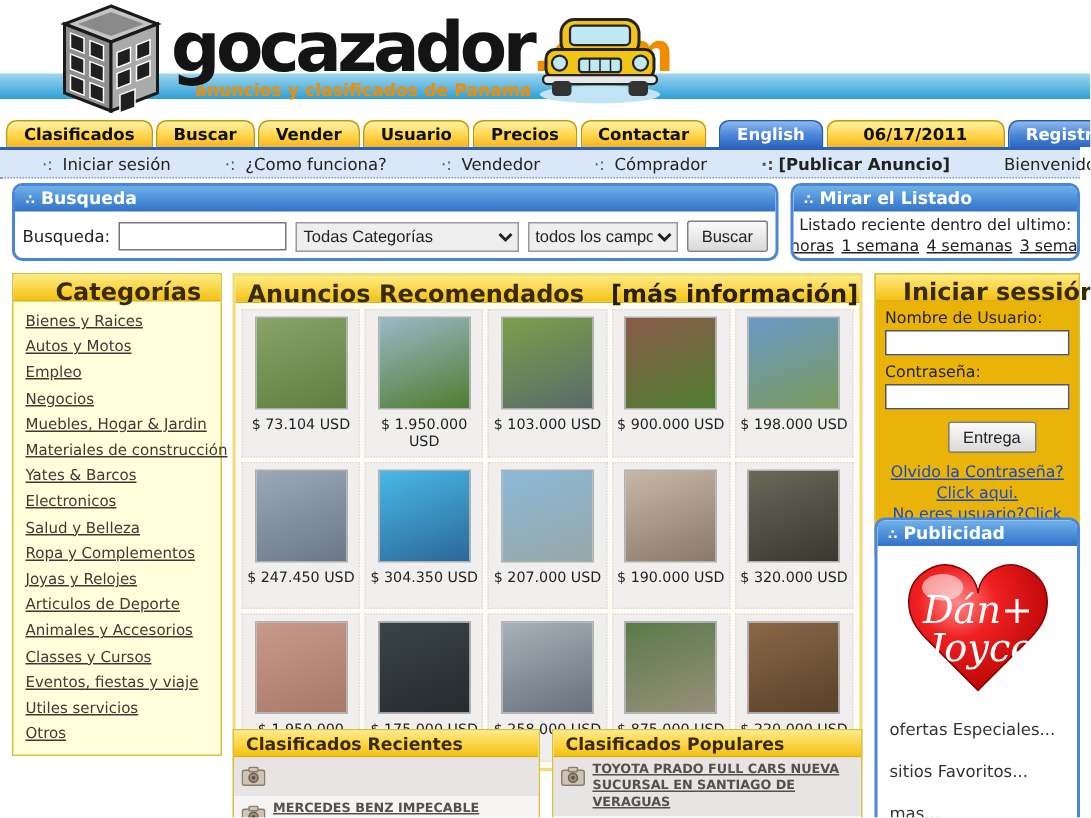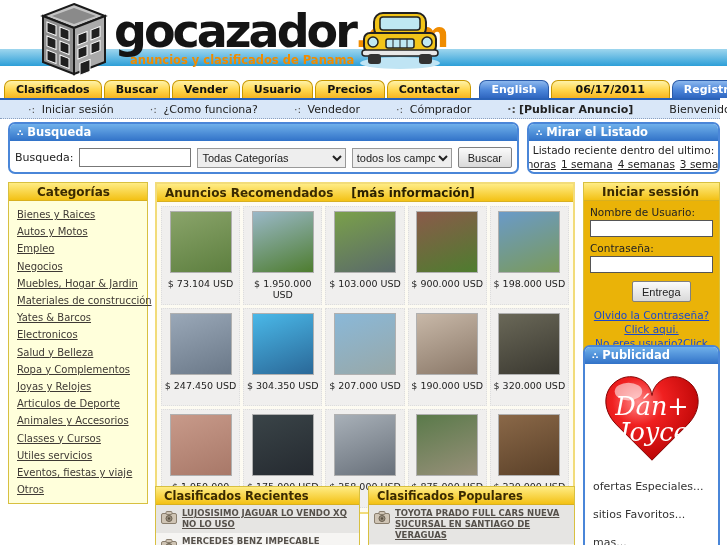--- a/index.html
+++ b/index.html
@@ -50,21 +50,21 @@
   .btn { height:21px; font-size:11px; padding:0 9px; border:1px solid #808080; border-radius:2px;
     background:linear-gradient(#fbfbfb,#d9d9d9); color:#222; cursor:pointer; }
 
   .listado-panel { left:527px; top:122px; width:193px; height:52px; }
   .listado-body { font-size:10.5px; color:#222; text-align:center; padding-top:3px; }
   .listado-links { display:flex; justify-content:center; gap:5px; margin-top:2px; }
   .listado-link { color:#222; text-decoration:underline; cursor:pointer; white-space:nowrap; }
 
   
   .yellow-head { height:18px; background:linear-gradient(#ffec84,#f3c114); border-bottom:1px solid #d8b020;
-    font-size:12px; font-weight:bold; color:#3a2a00; padding:2px 8px; white-space:nowrap; }
+    font-size:16px; font-weight:bold; color:#3a2a00; padding:2px 8px; white-space:nowrap; }
 
   .cat-panel { position:absolute; left:8px; top:182px; width:140px; border:1px solid #d8c040;
     background:#ffffdb; padding-bottom:5px; }
   .cat-panel .yellow-head { padding-left:28px; }
   .cat-list { padding:5px 8px 0; }
   .cat-link { display:block; font-size:10px; line-height:17.2px; color:#3f3a35;
     text-decoration:underline; cursor:pointer; white-space:nowrap; }
 
   .main-panel { position:absolute; left:155px; top:182px; width:420px; border:2px solid #f2dc7a; background:#fdfbf2; }
   .main-panel .yellow-head { display:flex; gap:18px; }
@@ -218,22 +218,22 @@
         <a class="cat-link">Muebles, Hogar &amp; Jardin</a>
         <a class="cat-link">Materiales de construcción</a>
         <a class="cat-link">Yates &amp; Barcos</a>
         <a class="cat-link">Electronicos</a>
         <a class="cat-link">Salud y Belleza</a>
         <a class="cat-link">Ropa y Complementos</a>
         <a class="cat-link">Joyas y Relojes</a>
         <a class="cat-link">Articulos de Deporte</a>
         <a class="cat-link">Animales y Accesorios</a>
         <a class="cat-link">Classes y Cursos</a>
+        <a class="cat-link">Eventos, fiestas y viaje</a>
         <a class="cat-link">Utiles servicios</a>
-        <a class="cat-link">Eventos, fiestas y viaje</a>
         <a class="cat-link">Otros</a>
       </div>
   </div>
 
   <div class="main-panel">
     <div class="yellow-head">
       <span>Anuncios Recomendados</span>
       <span class="more-link">[más información]</span>
     </div>
     <div class="grid" id="grid">
@@ -340,21 +340,20 @@
   <div class="ads-panel recent-panel">
     <div class="yellow-head">Clasificados Recientes</div>
     <div id="recent-list">
         <div class="ad-row">
           <span class="cam"><svg width="16" height="13" viewBox="0 0 16 13">
               <rect x="0.5" y="2.5" width="15" height="10" rx="1.5" fill="#cfc4b4" stroke="#8a7f6f"></rect>
               <rect x="5" y="0.5" width="6" height="3" rx="1" fill="#cfc4b4" stroke="#8a7f6f"></rect>
               <circle cx="8" cy="7.5" r="3" fill="#9a8f7f" stroke="#6a604f"></circle>
               <circle cx="8" cy="7.5" r="1.2" fill="#5a5040"></circle>
             </svg></span>
-          <a class="ad-link">LUJOSISIMO JAGUAR LO VENDO XQ NO LO USO</a>
         </div>
         <div class="ad-row alt">
           <span class="cam"><svg width="16" height="13" viewBox="0 0 16 13">
               <rect x="0.5" y="2.5" width="15" height="10" rx="1.5" fill="#cfc4b4" stroke="#8a7f6f"></rect>
               <rect x="5" y="0.5" width="6" height="3" rx="1" fill="#cfc4b4" stroke="#8a7f6f"></rect>
               <circle cx="8" cy="7.5" r="3" fill="#9a8f7f" stroke="#6a604f"></circle>
               <circle cx="8" cy="7.5" r="1.2" fill="#5a5040"></circle>
             </svg></span>
           <a class="ad-link">MERCEDES BENZ IMPECABLE MANEJELO Y</a>
         </div>

